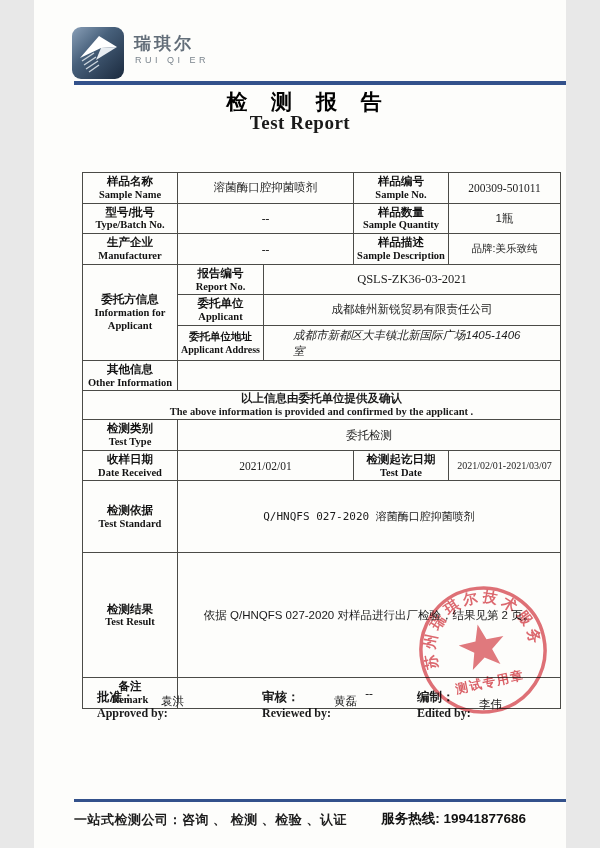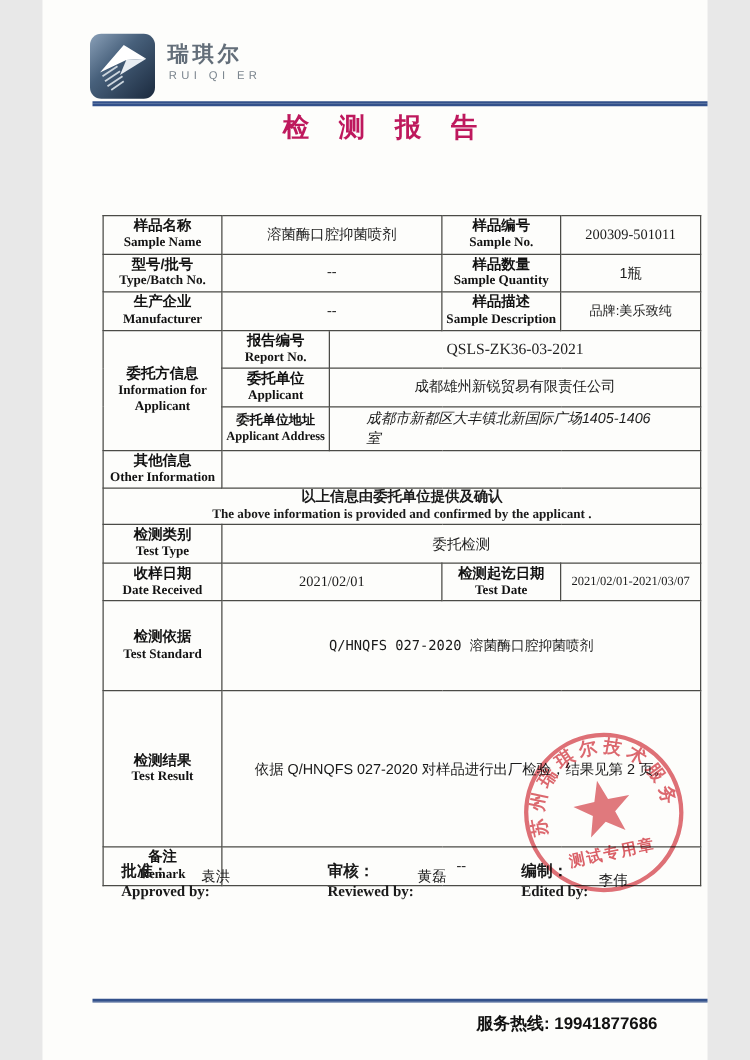--- a/index.html
+++ b/index.html
@@ -13,21 +13,21 @@
   .logo-icon { position:absolute; left:38px; top:27px; width:52px; height:52px;
     border-radius:9px; background:linear-gradient(135deg,#8aa0b8 0%, #47607b 40%, #1b2a3e 100%); }
   .logo-cn { position:absolute; left:100px; top:32px; font-size:17px; font-weight:bold;
     color:#636e79; letter-spacing:3px; }
   .logo-en { position:absolute; left:101px; top:55px; font-size:9px; letter-spacing:3.5px; color:#7b858e; }
   .hrule { position:absolute; left:40px; width:520px; height:3px;
     border-top:2px solid #33518b; border-bottom:2px solid #33518b; }
   .hrule.top { top:81px; }
   .hrule.bottom { top:799px; border-bottom-width:1.5px; }
   .title-cn { position:absolute; left:0; top:88px; width:100%; text-align:center;
-    font-size:21px; font-weight:bold; letter-spacing:9px; color:#be185d;padding-left:17px; }
+    font-size:21px; font-weight:bold; letter-spacing:9px; color:#000000;padding-left:17px; }
   .title-en { position:absolute; left:0; top:112px; width:100%; text-align:center;
     font-family:"Liberation Serif", serif; font-size:19px; font-weight:bold; letter-spacing:0.5px; }
   
   table.report { position:absolute; left:48px; top:172px; width:478px;
     border-collapse:collapse; table-layout:fixed; }
   table.report td { border:1px solid #4b4b47; vertical-align:middle;
     text-align:center; padding:1px 2px; overflow:hidden; }
   .lbl .cn { font-size:11.5px; font-weight:bold; line-height:1.3; color:#121212; }
   .lbl .en { font-family:"Liberation Serif", serif; font-size:10.5px; font-weight:bold; line-height:1.2; color:#121212; }
   .val { font-family:"Liberation Serif", serif; font-size:11.5px; color:#1c1c1c; }
@@ -67,20 +67,21 @@
         <line x1="14" y1="42" x2="26" y2="34"></line>
           <line x1="17" y1="45" x2="27" y2="38"></line>
       </g>
     </svg>
   </div>
   <div class="logo-cn">瑞琪尔</div>
   <div class="logo-en">RUI QI ER</div>
   <div class="hrule top"></div>
 
   <div class="title-cn">检 测 报 告</div>
+  <div class="title-en">Test Report</div>
 
   <table class="report">
     <colgroup>
         <col style="width:95px">
         <col style="width:86px">
         <col style="width:90px">
         <col style="width:95px">
         <col style="width:112px">
       </colgroup>
     <tbody>
@@ -235,18 +236,19 @@
       <path id="arcB" d="M 29.9 91.4 A 48 48 0 1 1 120.1 91.4" fill="none"></path>
       <text font-size="14.5" font-weight="bold" fill="#d6454e" letter-spacing="4" opacity="0.95">
         <textPath href="#arcB" startOffset="50%" text-anchor="middle">苏州瑞琪尔技术服务</textPath>
       </text>
       <polygon points="75,49 80.6,65.2 97.8,65.6 84.1,76 89.1,92.4 75,82.6 60.9,92.4 65.9,76 52.2,65.6 69.4,65.2" fill="#d6454e" opacity="0.85"></polygon>
       <text x="75" y="112" text-anchor="middle" font-size="12.5" font-weight="bold" fill="#d6454e" letter-spacing="1.5">测试专用章</text>
     </svg>
   </div>
 
   <div class="hrule bottom"></div>
+  <div class="footer-left">一站式检测公司：咨询 、 检测 、检验 、认证</div>
   <div class="footer-right">
     <span>服务热线:</span>
     <span>19941877686</span>
   </div>
 
 </div>
 
 </body></html>

